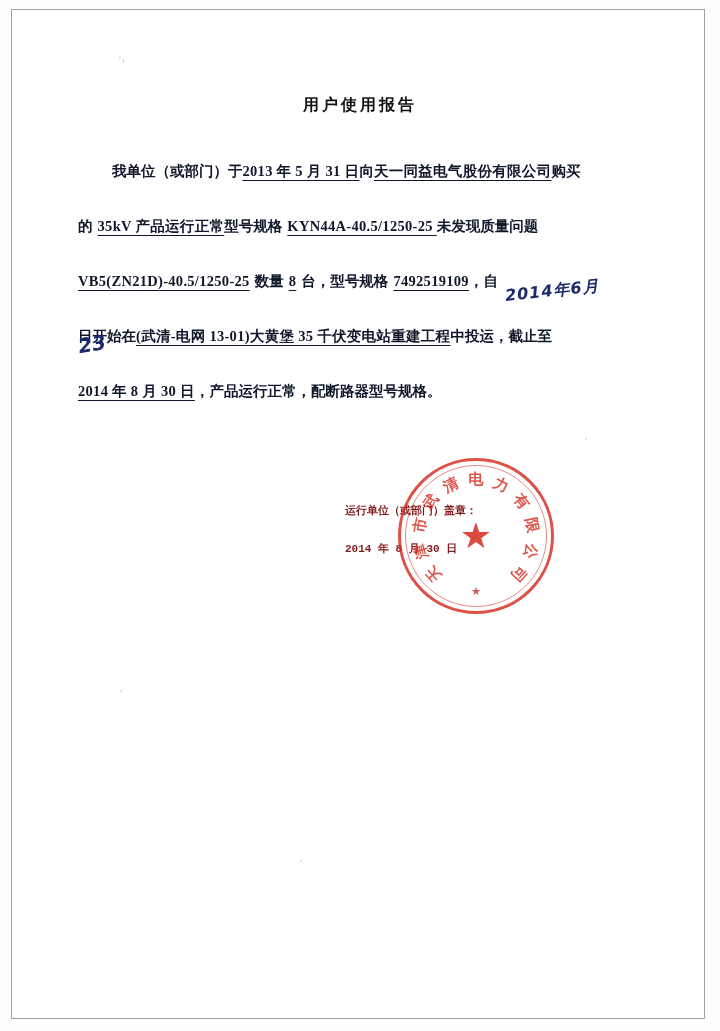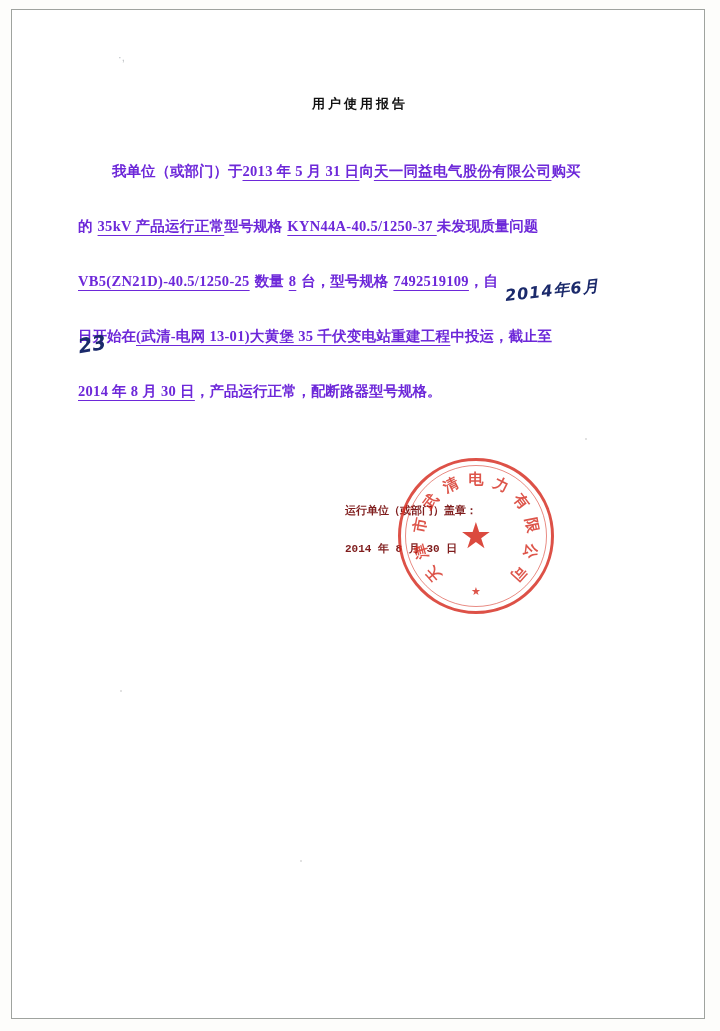--- a/index.html
+++ b/index.html
@@ -47,37 +47,37 @@
     font-size: 11px;
     line-height: 7px;
     font-family: "Liberation Sans", sans-serif;
   }
   .doc-title {
     position: absolute;
     left: 0;
     top: 95px;
     width: 720px;
     text-align: center;
-    font-size: 13px;
+    font-size: 16px;
     font-weight: bold;
     letter-spacing: 3px;
     color: #111111;
     font-family: "DejaVu Sans", "Liberation Sans", sans-serif;
   }
   .body-block {
     position: absolute;
     left: 78px;
     top: 162px;
     width: 570px;
   }
   .line {
     position: relative;
     height: 55px;
     font-size: 14.5px;
-    color: #6d28d9;
+    color: #0f172a;
     white-space: nowrap;
     font-family: "DejaVu Sans", "Liberation Sans", sans-serif;
     font-weight: bold;
   }
   .line span {
     display: inline;
   }
   .ul {
     text-decoration: underline;
     text-underline-offset: 4px;
@@ -208,21 +208,21 @@
 <div class="page">
   <div class="scan-frame"></div>
   <div class="paper"></div>
 
   <div class="speck">·,</div>
 
   <div class="doc-title">用户使用报告</div>
 
   <div class="body-block">
     <div class="line indent" id="l1"><span>我单位（或部门）于</span><span class="ul mono">2013 年 5 月 31 日</span><span>向</span><span class="ul mono">天一同益电气股份有限公司</span><span>购买</span></div>
-    <div class="line" id="l2"><span>的 </span><span class="ul mono">35kV  产品运行正常</span><span>型号规格 </span><span class="ul mono"> KYN44A-40.5/1250-37 </span><span>未发现质量问题</span></div>
+    <div class="line" id="l2"><span>的 </span><span class="ul mono">35kV  产品运行正常</span><span>型号规格 </span><span class="ul mono"> KYN44A-40.5/1250-25 </span><span>未发现质量问题</span></div>
     <div class="line" id="l3"><span class="ul mono">VB5(ZN21D)-40.5/1250-25</span><span> 数量 </span><span class="ul mono">8</span><span> 台，型号规格 </span><span class="ul mono">7492519109</span><span>，自</span><span class="ul mono">            </span></div>
     <div class="line" id="l4"><span>      日开始在</span><span class="ul mono">(武清-电网  13-01)大黄堡 35 千伏变电站重建工程</span><span>中投运，截止至</span></div>
     <div class="line" id="l5"><span class="ul mono">2014 年 8 月 30 日</span><span>，产品运行正常，配断路器型号规格。</span></div>
   </div>
 
   <div class="hand hand-date">2014年6月</div>
   <div class="hand hand-day">23</div>
 
   <div class="sign-block">
     <div>运行单位（或部门）盖章：</div>

